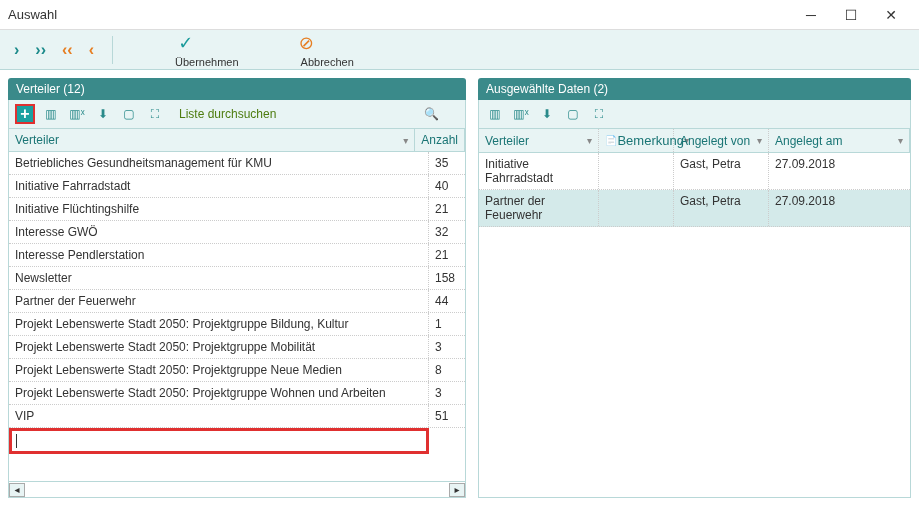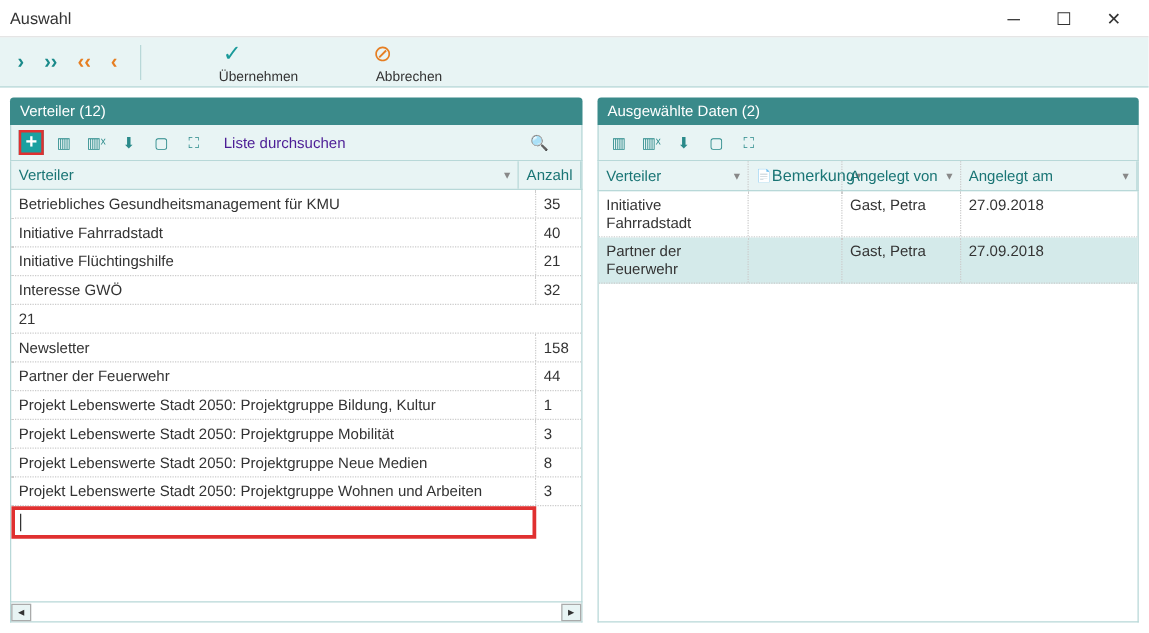--- a/index.html
+++ b/index.html
@@ -17,21 +17,21 @@
 .check { color: #1a9a9a; }
 .cancel { color: #e67e22; }
 .panels { display: flex; padding: 8px; gap: 12px; height: calc(100% - 70px); }
 .panel { display: flex; flex-direction: column; }
 .panel-left { width: 458px; border-radius: 14px; }
 .panel-right { flex: 1; }
 .panel-header { background: #3a8a8a; color: #fff; padding: 4px 8px; font-size: 12px; border-radius: 3px 3px 0 0; display: inline-block; }
 .panel-toolbar { background: #e8f4f4; border: 1px solid #b8d8d8; border-top: none; padding: 4px 6px; display: flex; align-items: center; gap: 6px; }
 .tb-btn { width: 20px; height: 20px; display: flex; align-items: center; justify-content: center; cursor: pointer; color: #2a8a8a; }
 .add-btn { background: #1aa0a0; color: #fff; width: 20px; height: 20px; font-weight: bold; font-size: 16px; border: 2px solid #e03030; }
-.search-txt { margin-left: 8px; color: #4c1d95; }
+.search-txt { margin-left: 8px; color: #4d7c0f; }
 .search-ico { margin-left: auto; margin-right: 20px; color: #888; }
 .col-headers { display: flex; background: #e8f4f4; border: 1px solid #b8d8d8; border-top: none; text-align: center; }
 .col-h { padding: 4px 6px; color: #1a7575; font-size: 12px; border-right: 1px solid #b8d8d8; display: flex; align-items: center; justify-content: space-between; cursor: pointer; }
 .filter-ico { color: #888; font-size: 10px; }
 .table-body { border: 1px solid #b8d8d8; border-top: none; flex: 1; overflow: hidden; position: relative; }
 .row { display: flex; border-bottom: 1px dotted #ccc; }
 .cell { padding: 4px 6px; font-size: 12px; }
 .c-main-l { width: 420px; border-right: 1px dotted #ccc; }
 .c-num-l { flex: 1; }
 .c-r1 { width: 120px; border-right: 1px dotted #ccc; }
@@ -105,20 +105,21 @@
         </div>
         <div class="row">
           <div class="cell c-main-l">Initiative Flüchtingshilfe</div>
           <div class="cell c-num-l">21</div>
         </div>
         <div class="row">
           <div class="cell c-main-l">Interesse GWÖ</div>
           <div class="cell c-num-l">32</div>
         </div>
         <div class="row">
+          <div class="cell c-main-l">Interesse Pendlerstation</div>
           <div class="cell c-num-l">21</div>
         </div>
         <div class="row">
           <div class="cell c-main-l">Newsletter</div>
           <div class="cell c-num-l">158</div>
         </div>
         <div class="row">
           <div class="cell c-main-l">Partner der Feuerwehr</div>
           <div class="cell c-num-l">44</div>
         </div>
@@ -130,20 +131,24 @@
           <div class="cell c-main-l">Projekt Lebenswerte Stadt 2050: Projektgruppe Mobilität</div>
           <div class="cell c-num-l">3</div>
         </div>
         <div class="row">
           <div class="cell c-main-l">Projekt Lebenswerte Stadt 2050: Projektgruppe Neue Medien</div>
           <div class="cell c-num-l">8</div>
         </div>
         <div class="row">
           <div class="cell c-main-l">Projekt Lebenswerte Stadt 2050: Projektgruppe Wohnen und Arbeiten</div>
           <div class="cell c-num-l">3</div>
+        </div>
+        <div class="row">
+          <div class="cell c-main-l">VIP</div>
+          <div class="cell c-num-l">51</div>
         </div>
         <div class="input-row">
           <div class="cursor"></div>
         </div>
       </div>
     <div class="scrollbar">
       <div class="sb-btn">◂</div>
       <div class="sb-track"></div>
       <div class="sb-btn">▸</div>
     </div>

